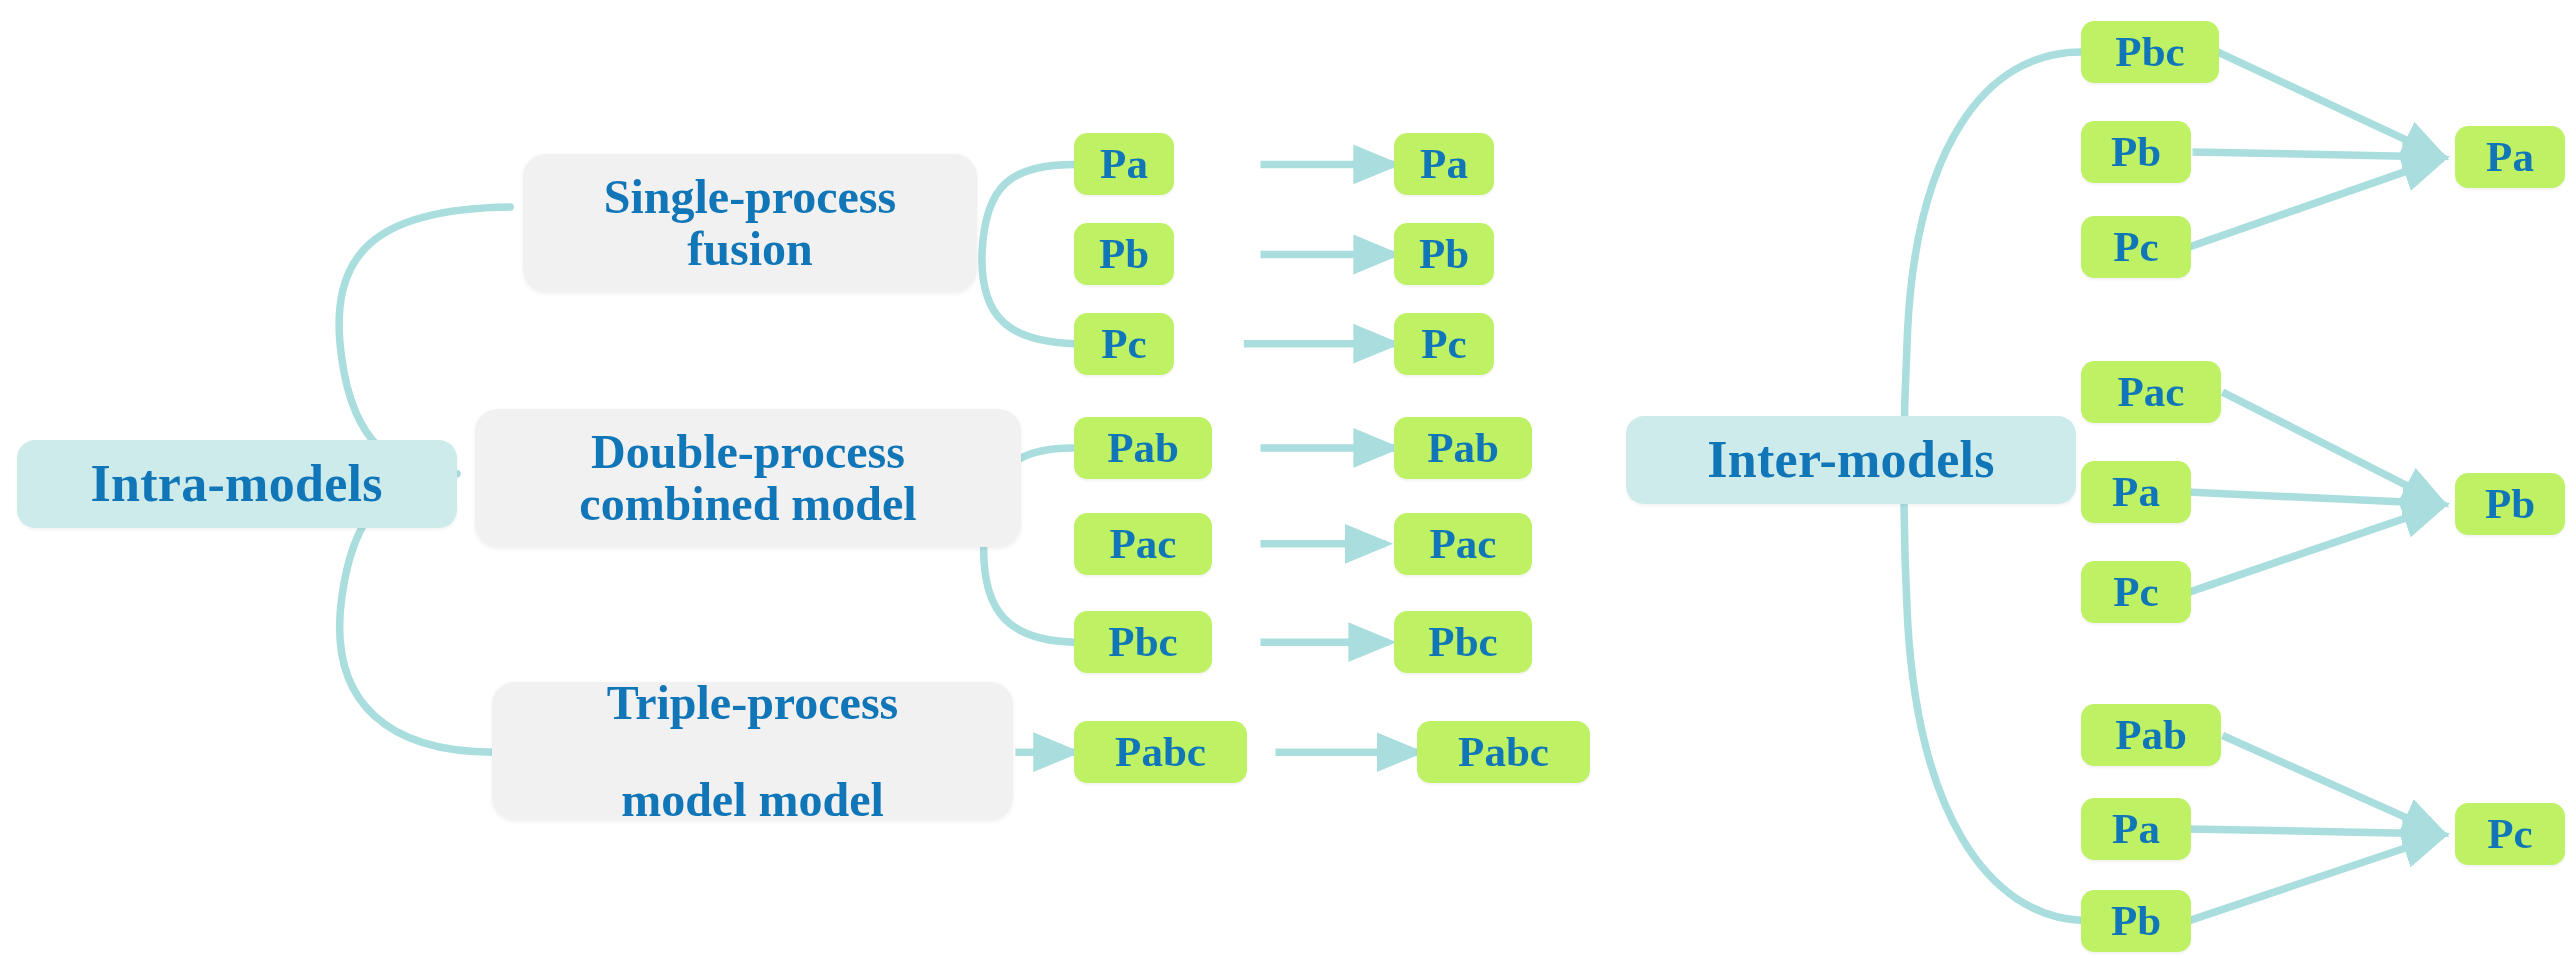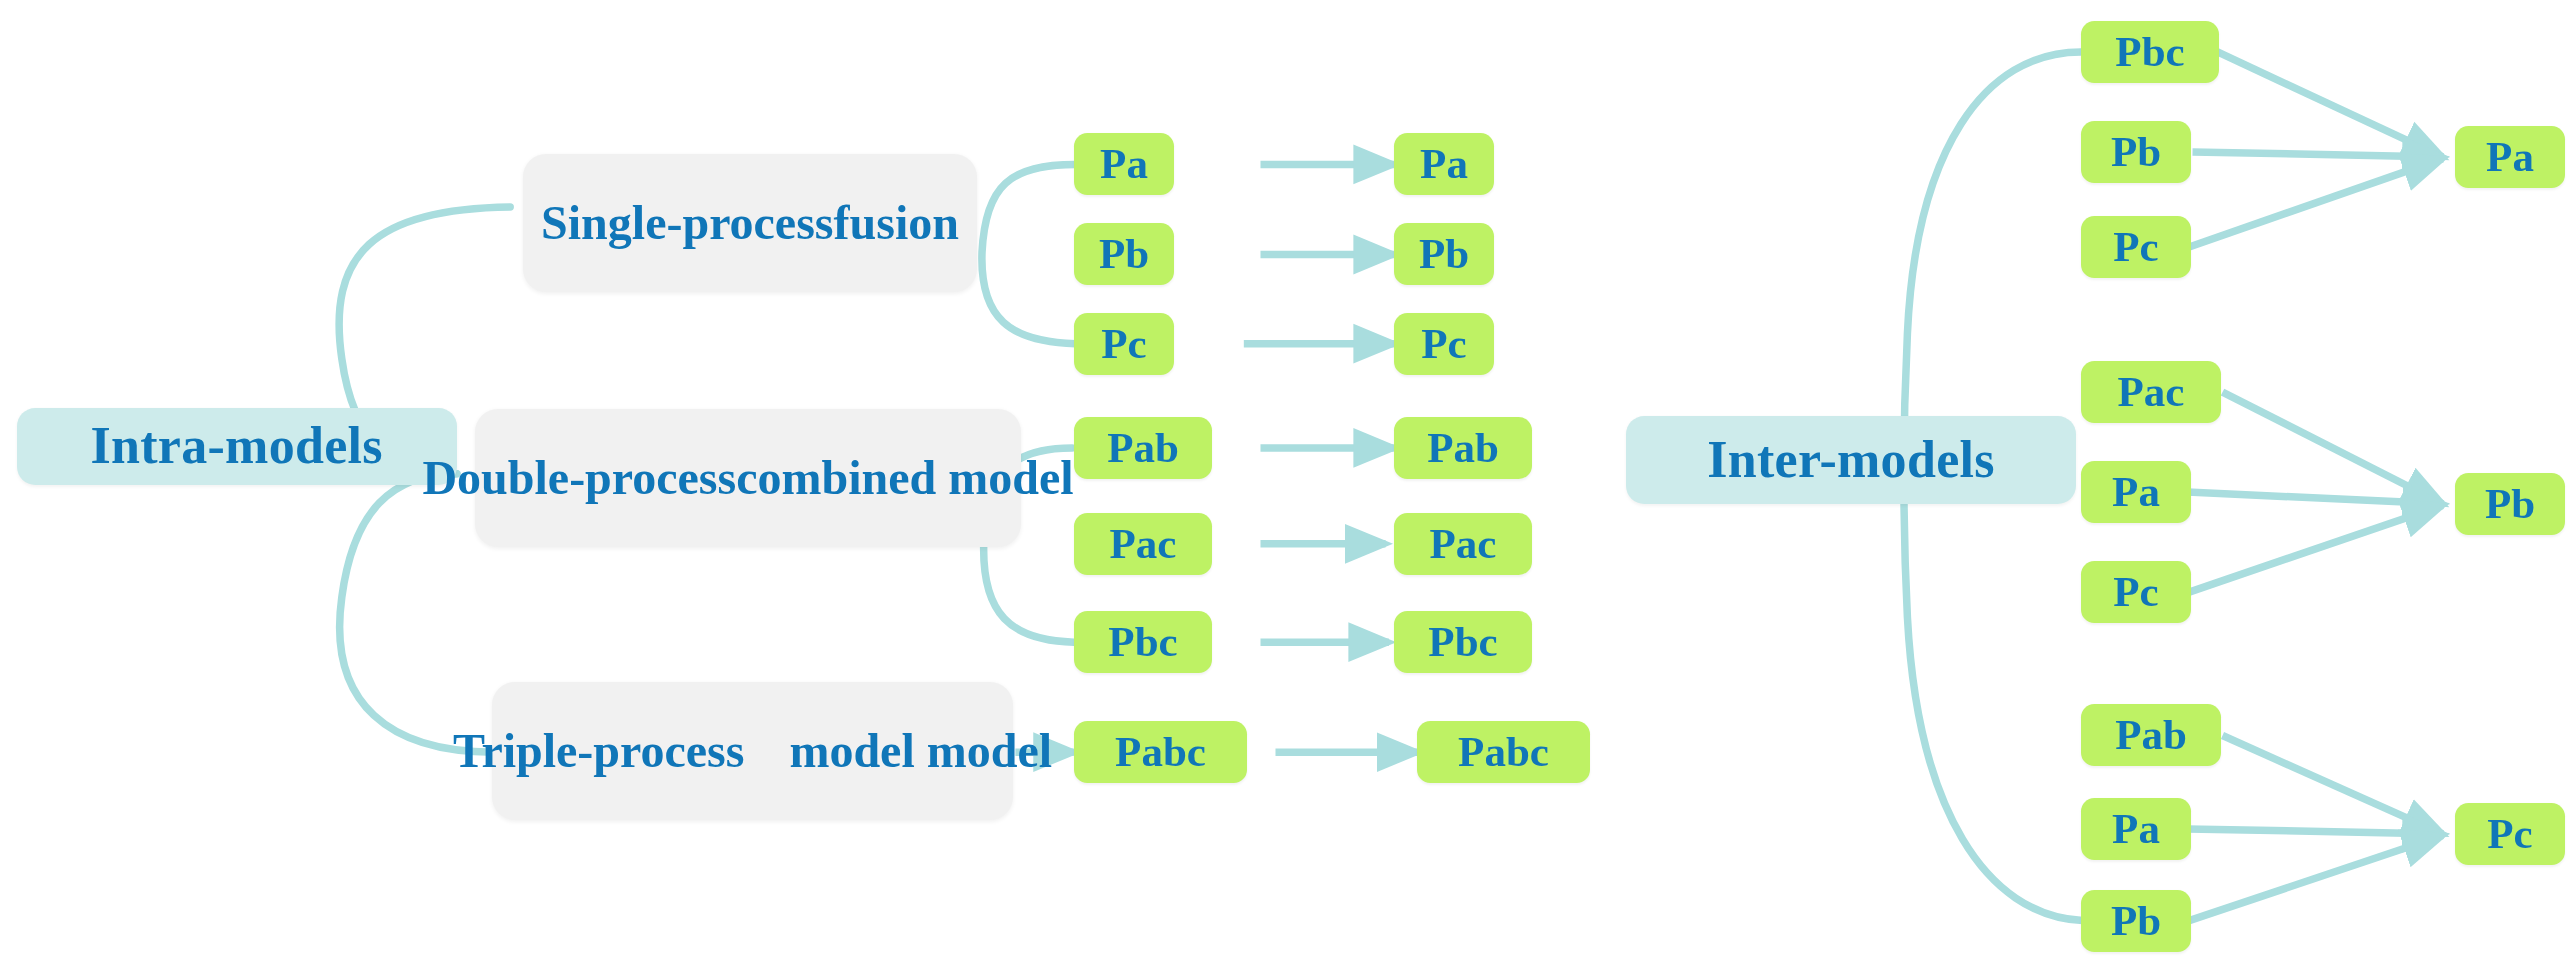--- a/index.html
+++ b/index.html
@@ -27,21 +27,21 @@
     background:#cdebeb;
     border-radius:18.3px;
     font-size:52px;
     letter-spacing:0.3px;
     box-shadow:0 1.7px 3.3px rgba(0,0,0,0.05);
   }
   .category{
     background:#f1f1f1;
     border-radius:23px;
     font-size:48px;
-    flex-direction:row;
+    flex-direction:column;
     text-align:center;
     box-shadow:0 1.7px 4.2px rgba(0,0,0,0.06);
   }
   .category span{display:block;}
   .pnode{
     font-size:43px;
     border-radius:13.3px;
   }
 </style>
 </head>
@@ -81,21 +81,21 @@
 
     <path d="M 2666 470 L 2930 604" stroke="#a9ddde" stroke-width="9" fill="none" marker-end="url(#ah)"></path>
     <path d="M 2624 590 L 2930 604" stroke="#a9ddde" stroke-width="9" fill="none" marker-end="url(#ah)"></path>
     <path d="M 2626 710 L 2930 606" stroke="#a9ddde" stroke-width="9" fill="none" marker-end="url(#ah)"></path>
 
     <path d="M 2666 882 L 2930 1000" stroke="#a9ddde" stroke-width="9" fill="none" marker-end="url(#ah)"></path>
     <path d="M 2624 994 L 2930 1000" stroke="#a9ddde" stroke-width="9" fill="none" marker-end="url(#ah)"></path>
     <path d="M 2626 1104 L 2930 1002" stroke="#a9ddde" stroke-width="9" fill="none" marker-end="url(#ah)"></path>
   </svg>
 
-  <div class="node root" style="left:16.7px;top:408px;width:440px;height:77px;">Intra-models</div>
+  <div class="node root" style="left:16.7px;top:440px;width:440px;height:88px;">Intra-models</div>
 
   <div class="node category" style="left:523px;top:154px;width:454px;height:138px;">
     <span>Single-process</span>
     <span>fusion</span>
   </div>
 
   <div class="node category" style="left:475px;top:409px;width:546px;height:138px;">
     <span>Double-process</span>
     <span>combined model</span>
   </div>

